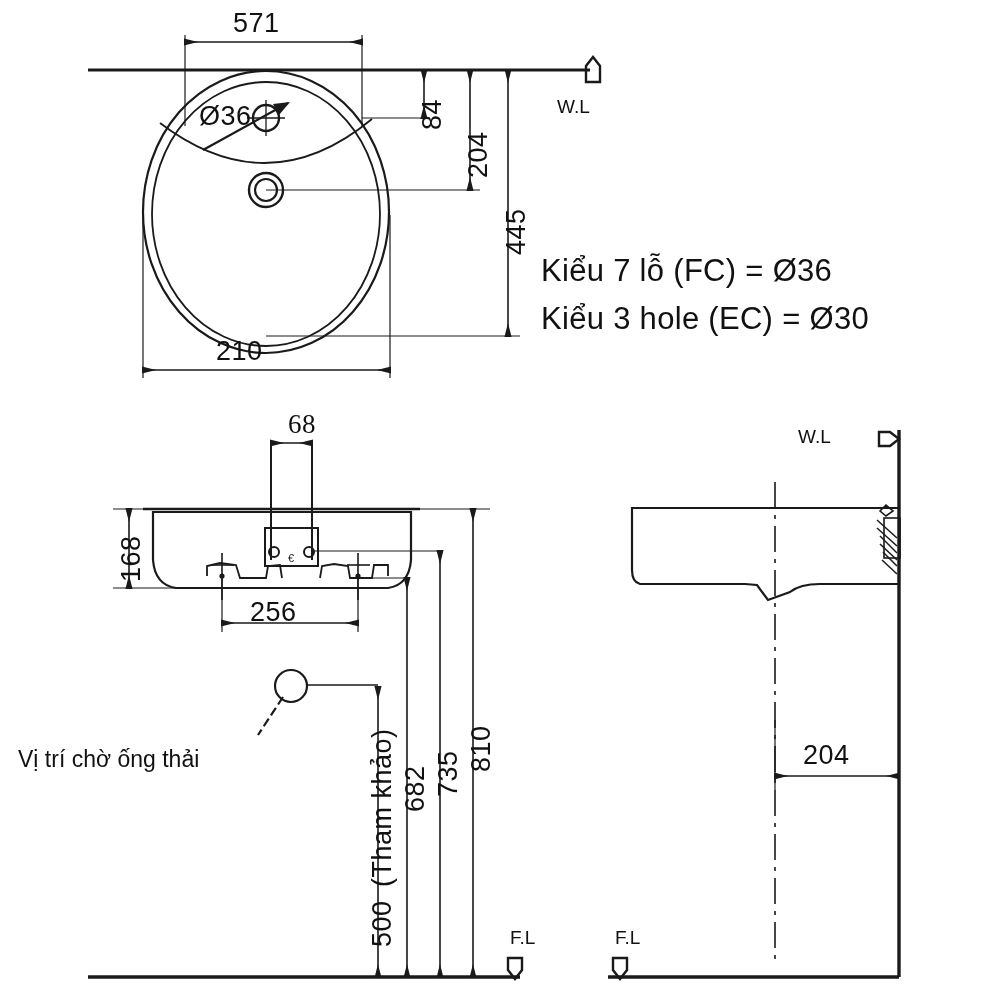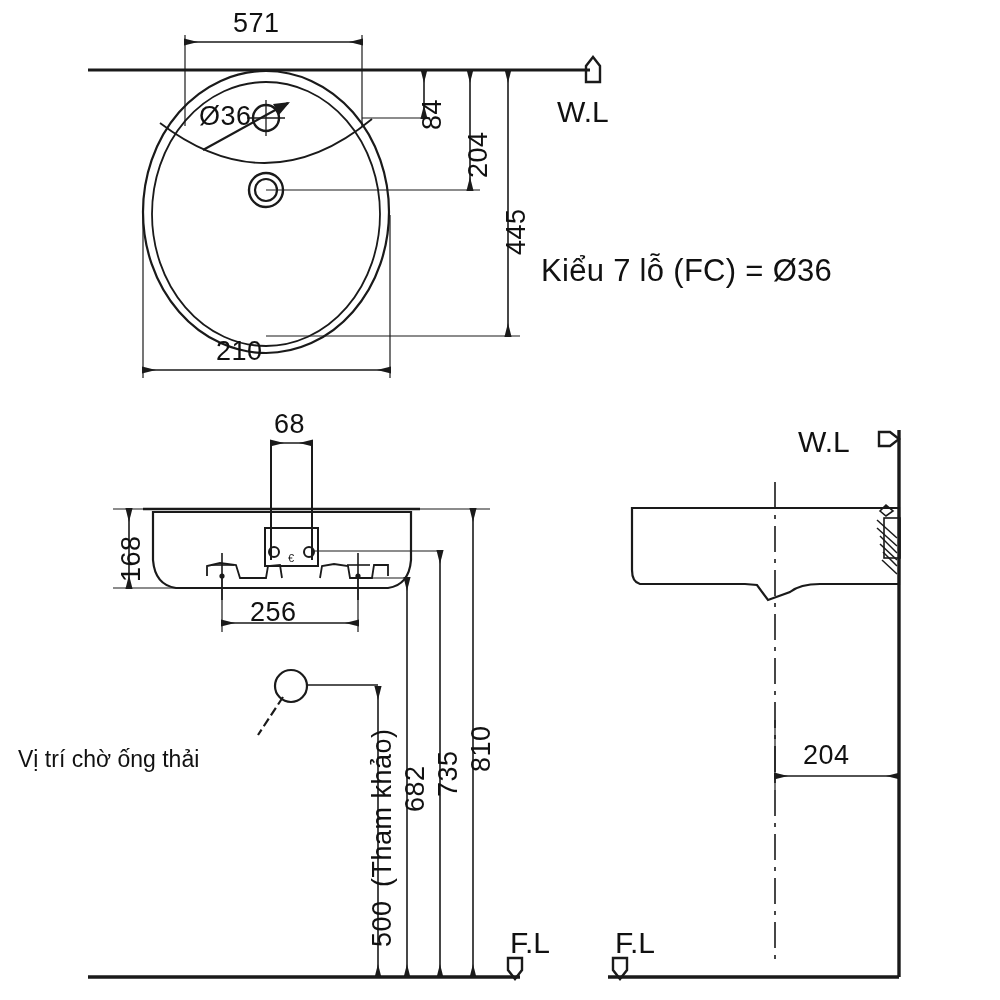--- a/index.html
+++ b/index.html
@@ -34,21 +34,21 @@
     white-space: nowrap;
     line-height: 1;
     -webkit-user-select: none;
     user-select: none;
   }
   .dim {
     font-size: 27px;
     letter-spacing: 0.5px;
   }
   .lbl {
-    font-size: 30px;
+    font-size: 19px;
   }
   .note {
     font-size: 23px;
   }
   .legend {
     font-size: 31px;
     letter-spacing: 0.3px;
   }
   .rot {
     transform-origin: 0 0;
@@ -208,22 +208,23 @@
 
   <span class="txt dim rot" style="left:503px; top:255px;">445</span>
 
   <span class="txt dim" style="left:216px; top:338px;">210</span>
 
   <span class="txt dim" style="left:199px; top:103px;">Ø36</span>
 
   <span class="txt lbl" style="left:557px; top:97px;">W.L</span>
 
   <span class="txt legend" style="left:541px; top:255px;">Kiểu  7 lỗ (FC) =  Ø36</span>
-
-  <span class="txt dim" style="left:274px; top:411px;">68</span>
+  <span class="txt legend" style="left:541px; top:303px;">Kiểu  3 hole (EC) = Ø30</span>
+
+  <span class="txt dim" style="left:288px; top:411px;font-family:Liberation Serif, serif;">68</span>
 
   <span class="txt dim rot" style="left:118px; top:582px;">168</span>
 
   <span class="txt dim" style="left:250px; top:599px;">256</span>
 
   <span class="txt dim rot" style="left:369px; top:947px;">500</span>
   <span class="txt dim rot" style="left:369px; top:887px;">(Tham khảo)</span>
 
   <span class="txt dim rot" style="left:402px; top:812px;">682</span>
 

